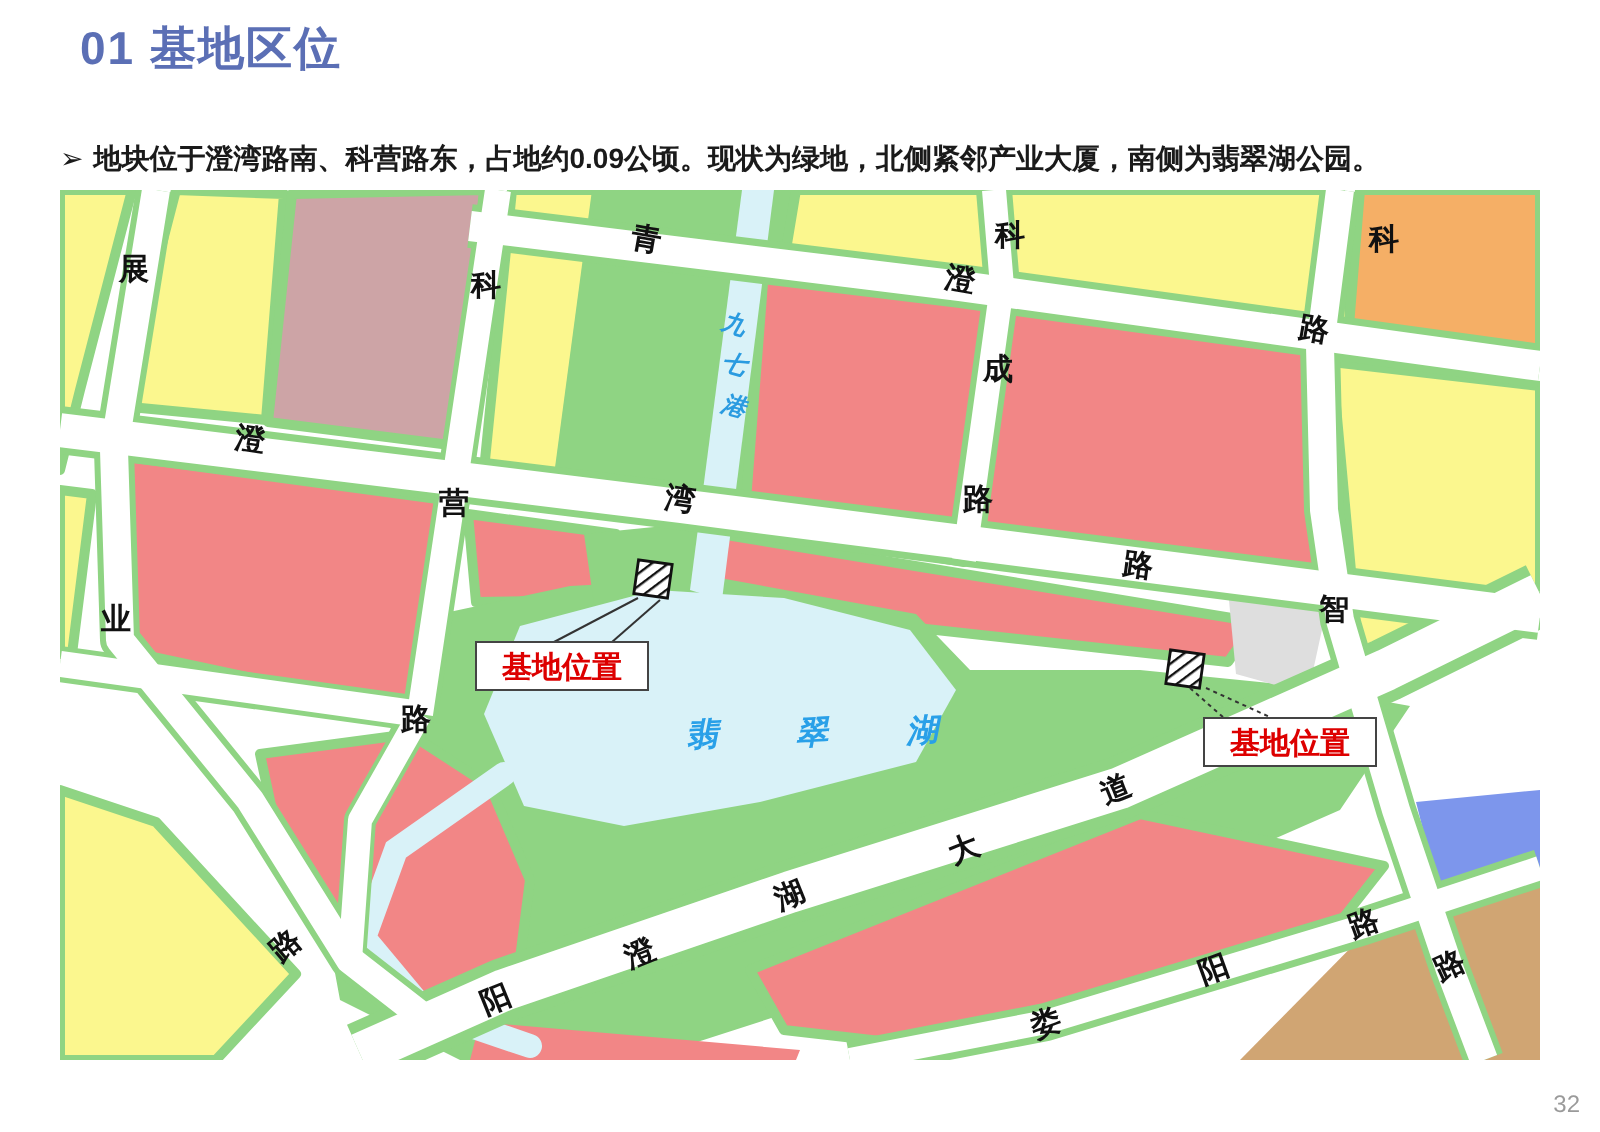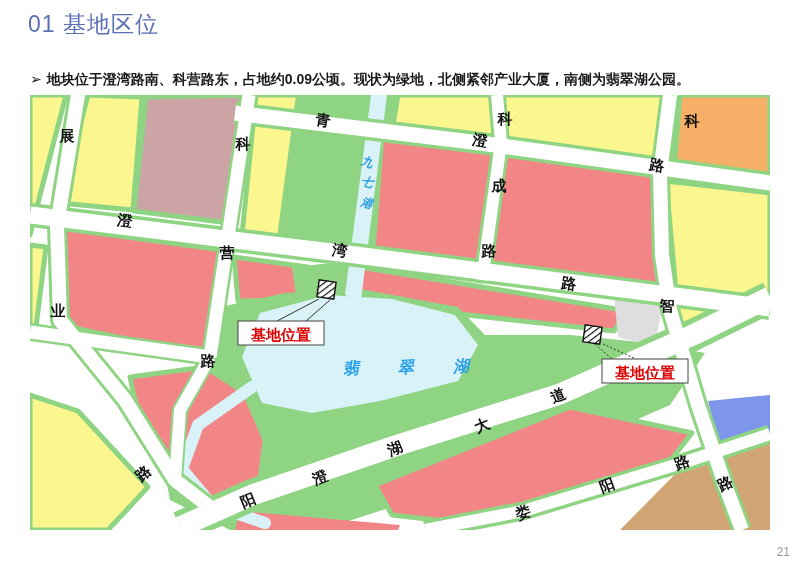--- a/index.html
+++ b/index.html
@@ -1,21 +1,21 @@
 <!DOCTYPE html>
 <html><head>
 <meta charset="utf-8">
 <style>
   html,body{margin:0;padding:0;}
   body{
     width:800px;height:566px;position:relative;background:#ffffff;overflow:hidden;
     font-family:"Liberation Sans","DejaVu Sans",sans-serif;
   }
   .title{
-    position:absolute;left:28px;top:9px;font-size:23px;font-weight:normal;letter-spacing:1px;
+    position:absolute;left:40px;top:9px;font-size:23px;font-weight:bold;letter-spacing:1px;
   }
   .bullet{
     position:absolute;left:30px;top:57px;width:764px;font-size:14px;font-weight:bold;color:#1a1a1a;
     white-space:nowrap;
   }
   .bullet .arrow{margin-right:5px;font-weight:normal;}
   .map-wrap{position:absolute;left:30px;top:95px;width:740px;height:435px;}
   .pagenum{position:absolute;right:10px;bottom:7px;font-size:12px;color:#9a9a9a;}
   text.road{font-size:15px;font-weight:bold;fill:#111111;}
   text.river{font-size:12px;font-weight:bold;font-style:italic;}
@@ -134,13 +134,13 @@
         <rect x="208" y="226" width="86" height="24" fill="#fff" stroke="#444" stroke-width="1"></rect>
         <text class="callout" x="251" y="239" text-anchor="middle" dominant-baseline="central" fill="#DD0000">基地位置</text>
         <line x1="565" y1="249" x2="582" y2="264" stroke="#333" stroke-width="1" stroke-dasharray="2,2"></line>
         <line x1="573" y1="249" x2="606" y2="264" stroke="#333" stroke-width="1" stroke-dasharray="2,2"></line>
         <rect x="572" y="264" width="86" height="24" fill="#fff" stroke="#444" stroke-width="1"></rect>
         <text class="callout" x="615" y="277" text-anchor="middle" dominant-baseline="central" fill="#DD0000">基地位置</text>
       </g>
   </svg>
 </div>
 
-<div class="pagenum">21</div>
+<div class="pagenum">32</div>
 
 </body></html>

